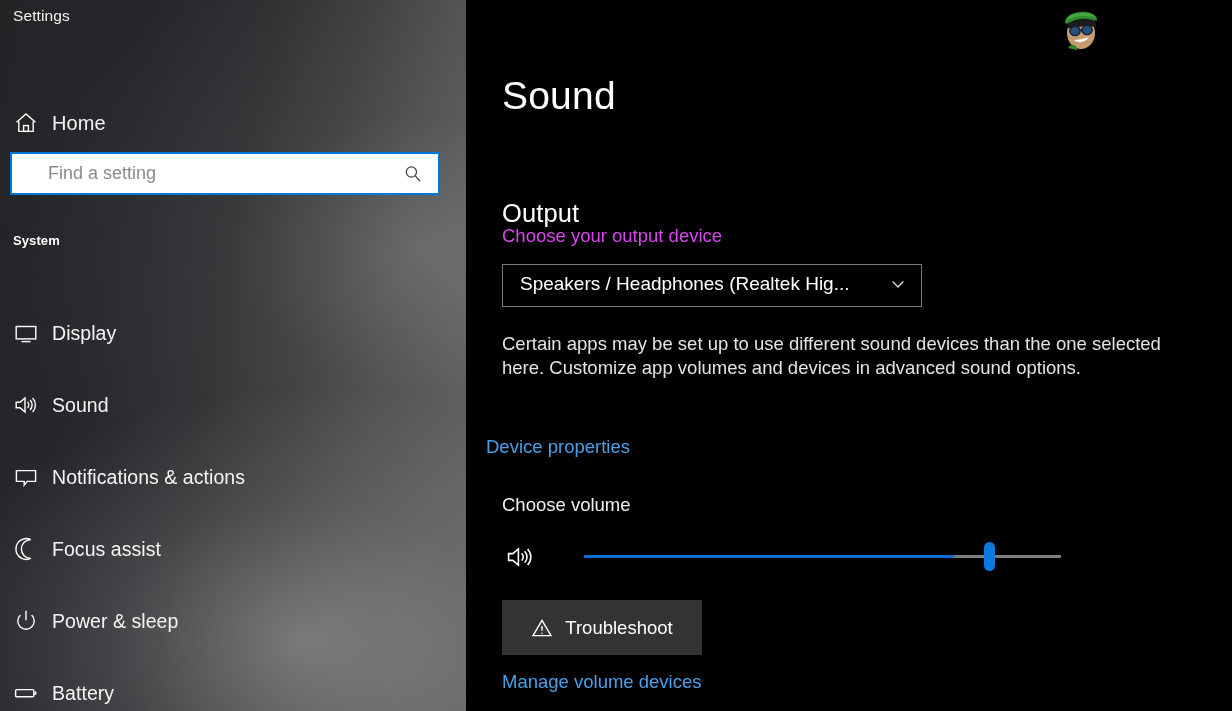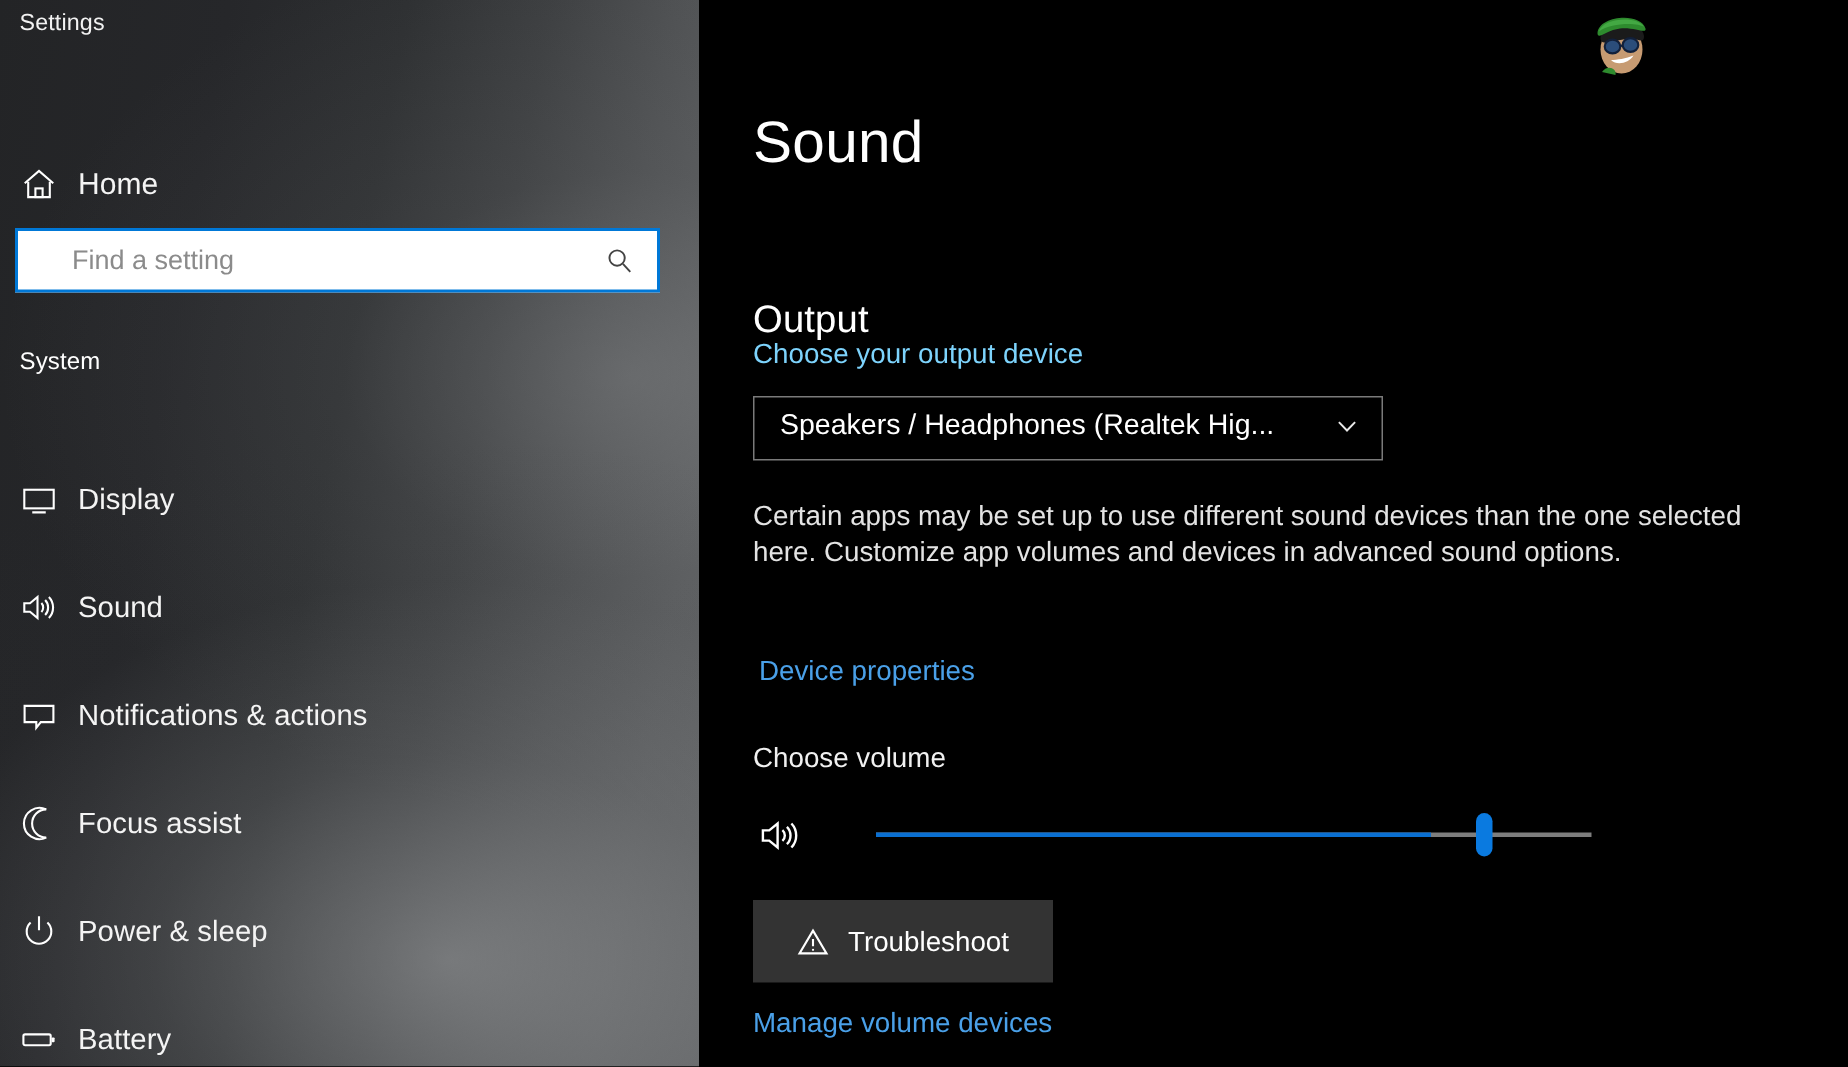--- a/index.html
+++ b/index.html
@@ -118,22 +118,22 @@
     color: #444444;
     background: transparent;
     border: 0;
     cursor: default;
   }
 
   .section-head {
     position: absolute;
     left: 13px;
     top: 233px;
-    font-size: 16px;
-    font-weight: normal;
+    font-size: 13px;
+    font-weight: bold;
     color: #ffffff;
     letter-spacing: 0.1px;
     text-align: center;
   }
 
   
   .main {
     position: relative;
     flex: 1 1 auto;
     height: 711px;
@@ -160,21 +160,21 @@
     color: #ffffff;
     letter-spacing: 0.1px;
     margin-top: 44px;
   }
 
   .field-label {
     position: absolute;
     left: 36px;
     top: 225px;
     font-size: 18.5px;
-    color: #7dd3fc;
+    color: #d946ef;
   }
 
   .dropdown {
     position: absolute;
     left: 36px;
     top: 264px;
     width: 420px;
     height: 43px;
     background: #000000;
     border: 1px solid #7a7a7a;
@@ -209,21 +209,21 @@
     color: #e3e3e3;
   }
 
   .link {
     position: absolute;
     font-size: 18.5px;
     color: #4aa0e8;
     text-decoration: none;
     cursor: default;
   }
-  .link-device-props { left: 40px; top: 436px; }
+  .link-device-props { left: 20px; top: 436px; }
   .link-manage { left: 36px; top: 671px; }
 
   .volume-label {
     position: absolute;
     left: 36px;
     top: 494px;
     font-size: 18.5px;
     color: #f0f0f0;
   }
 

